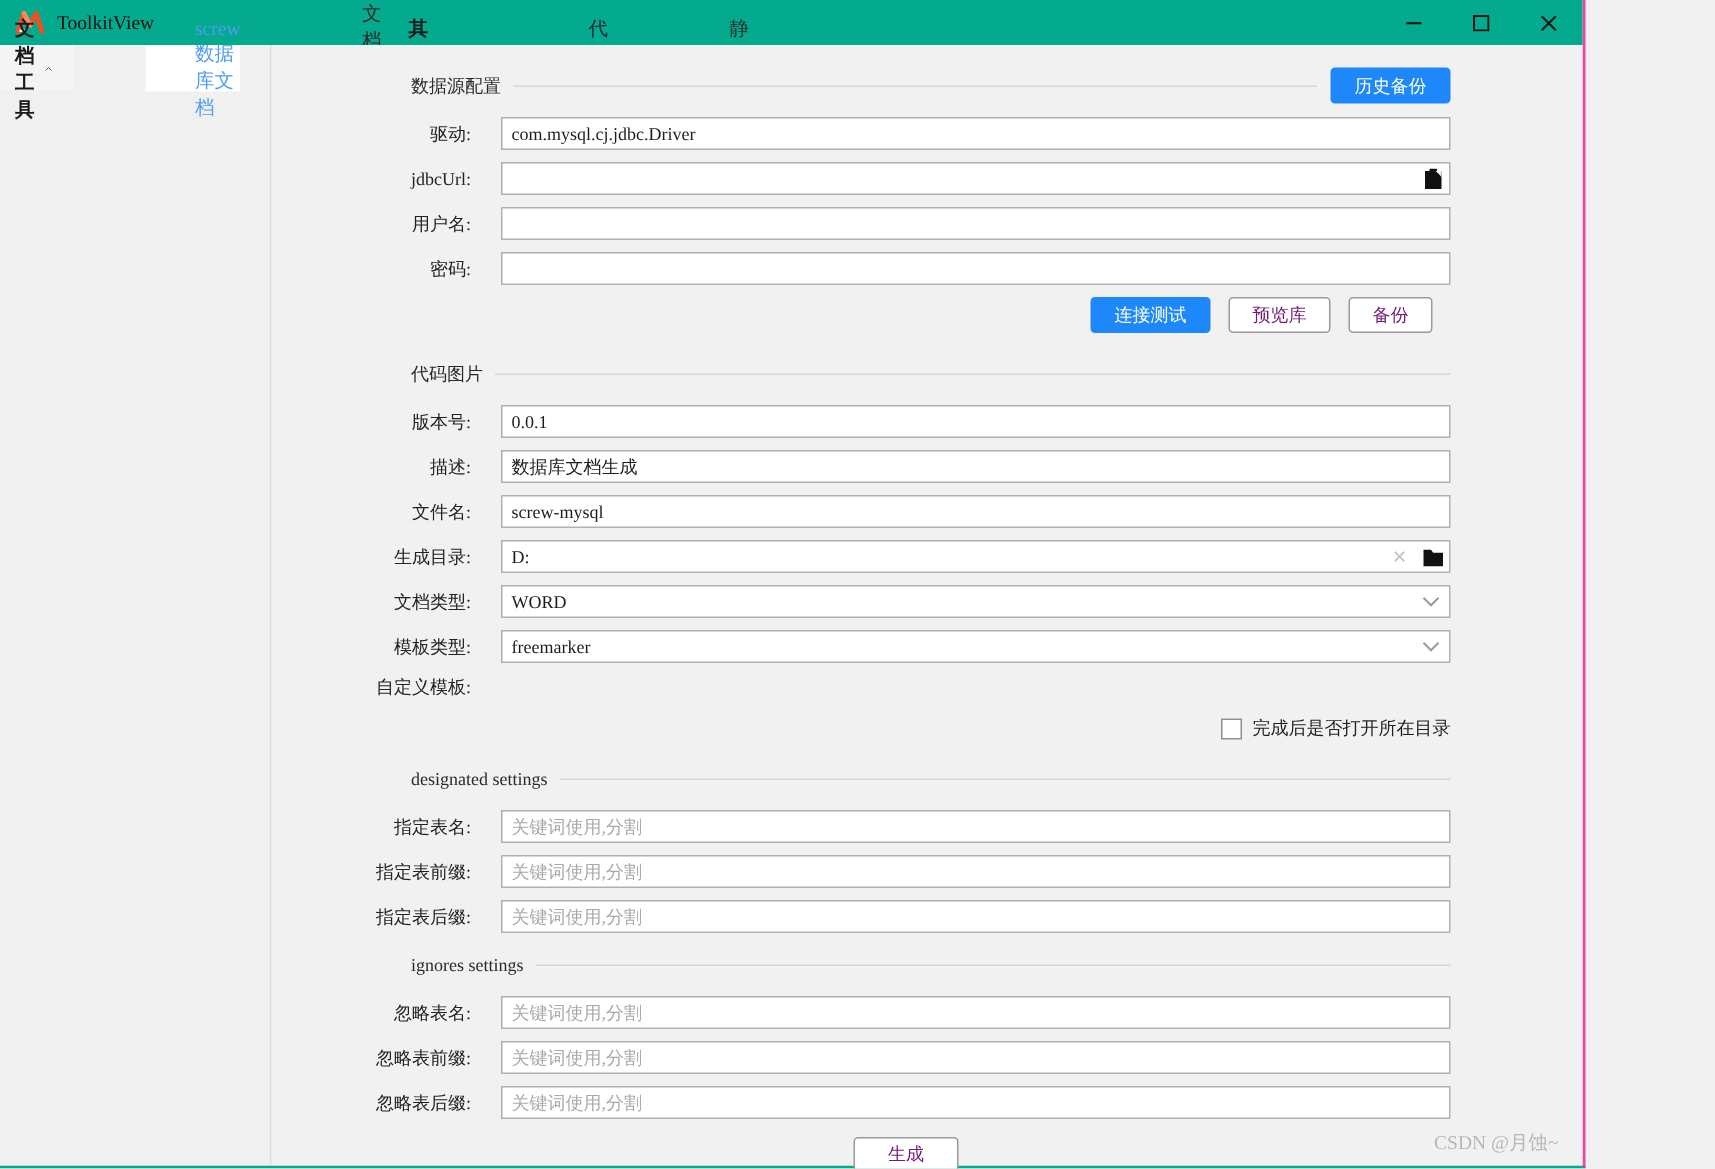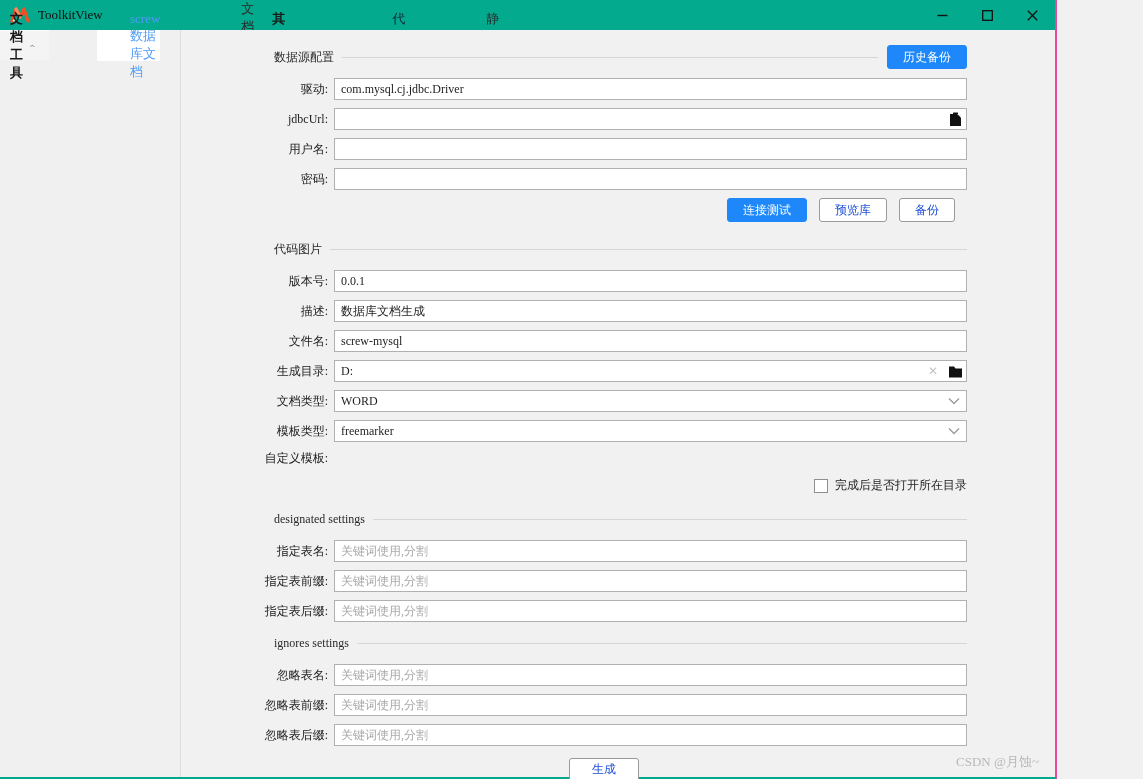--- a/index.html
+++ b/index.html
@@ -53,21 +53,21 @@
   }
   .ghead {
     display:flex; align-items:center; margin:4px 0 8px 33px; height:26px;
   }
   .ghead .gtitle { color:#2a2a2a; padding-right:8px; white-space:nowrap; }
   .ghead .gline { flex:1; border-top:1px solid #d6d6d6; }
   .ghead .gbtn { margin-left:9px; }
 
   .frow { display:flex; align-items:center; margin-bottom:8px; }
   .frow > label {
-    width:93px; text-align:right; padding-right:6px; white-space:nowrap;
+    width:93px; text-align:right; padding-right:20px; white-space:nowrap;
     color:#222; flex:0 0 93px;
   }
   .input-wrap { position:relative; flex:1; height:22px; }
   .tinput {
     width:100%; height:22px; border:1px solid #b0b0b0; background:#fff;
     padding:0 6px; font-size:12px; font-family:inherit; color:#1d1d1d; outline:none;
   }
   .tinput::placeholder { color:#a9a9a9; }
   .tinput.has-icon { padding-right:24px; }
   .tinput.has-icons2 { padding-right:44px; }
@@ -78,21 +78,21 @@
 
   .select-box {
     flex:1; height:22px; border:1px solid #b0b0b0; background:#fff;
     display:flex; align-items:center; padding:0 6px; color:#1d1d1d;
   }
   .select-box .chevd { margin-left:auto; }
 
   .btn-row { display:flex; justify-content:flex-end; margin:2px 12px 14px 0; gap:12px; }
   .btn {
     height:24px; padding:0 15px; border:1px solid #9a9a9a; border-radius:3px;
-    background:#fff; font-size:12px; font-family:inherit; color:#1d4ed8; cursor:default;
+    background:#fff; font-size:12px; font-family:inherit; color:#701a75; cursor:default;
   }
   .btn.primary { background:#1e88fa; border-color:#1e88fa; color:#fff; }
 
   .chk-row { display:flex; align-items:center; margin:10px 0 12px 57px;justify-content:flex-end; }
   .chk {
     width:14px; height:14px; border:1px solid #8f8f8f; background:#fff; margin-right:7px;
   }
 
   .gen-row { display:flex; justify-content:center; margin-top:12px; }
   .btn.gen { padding:0 22px; height:23px; }

